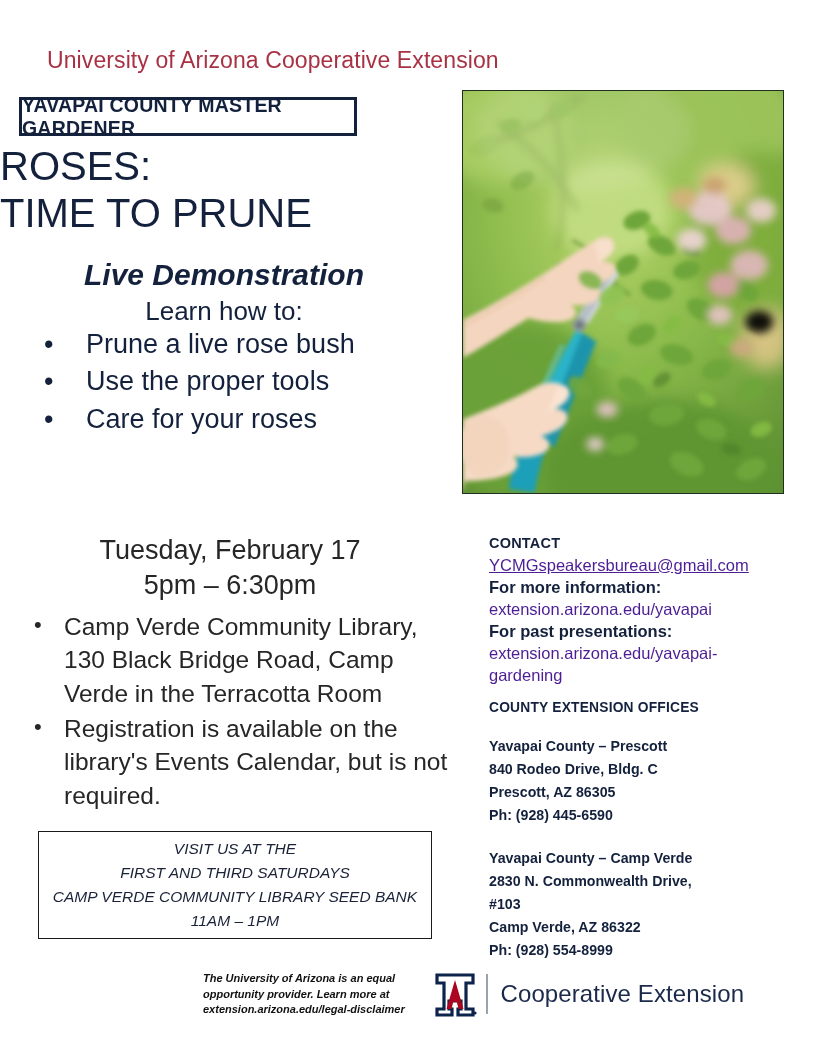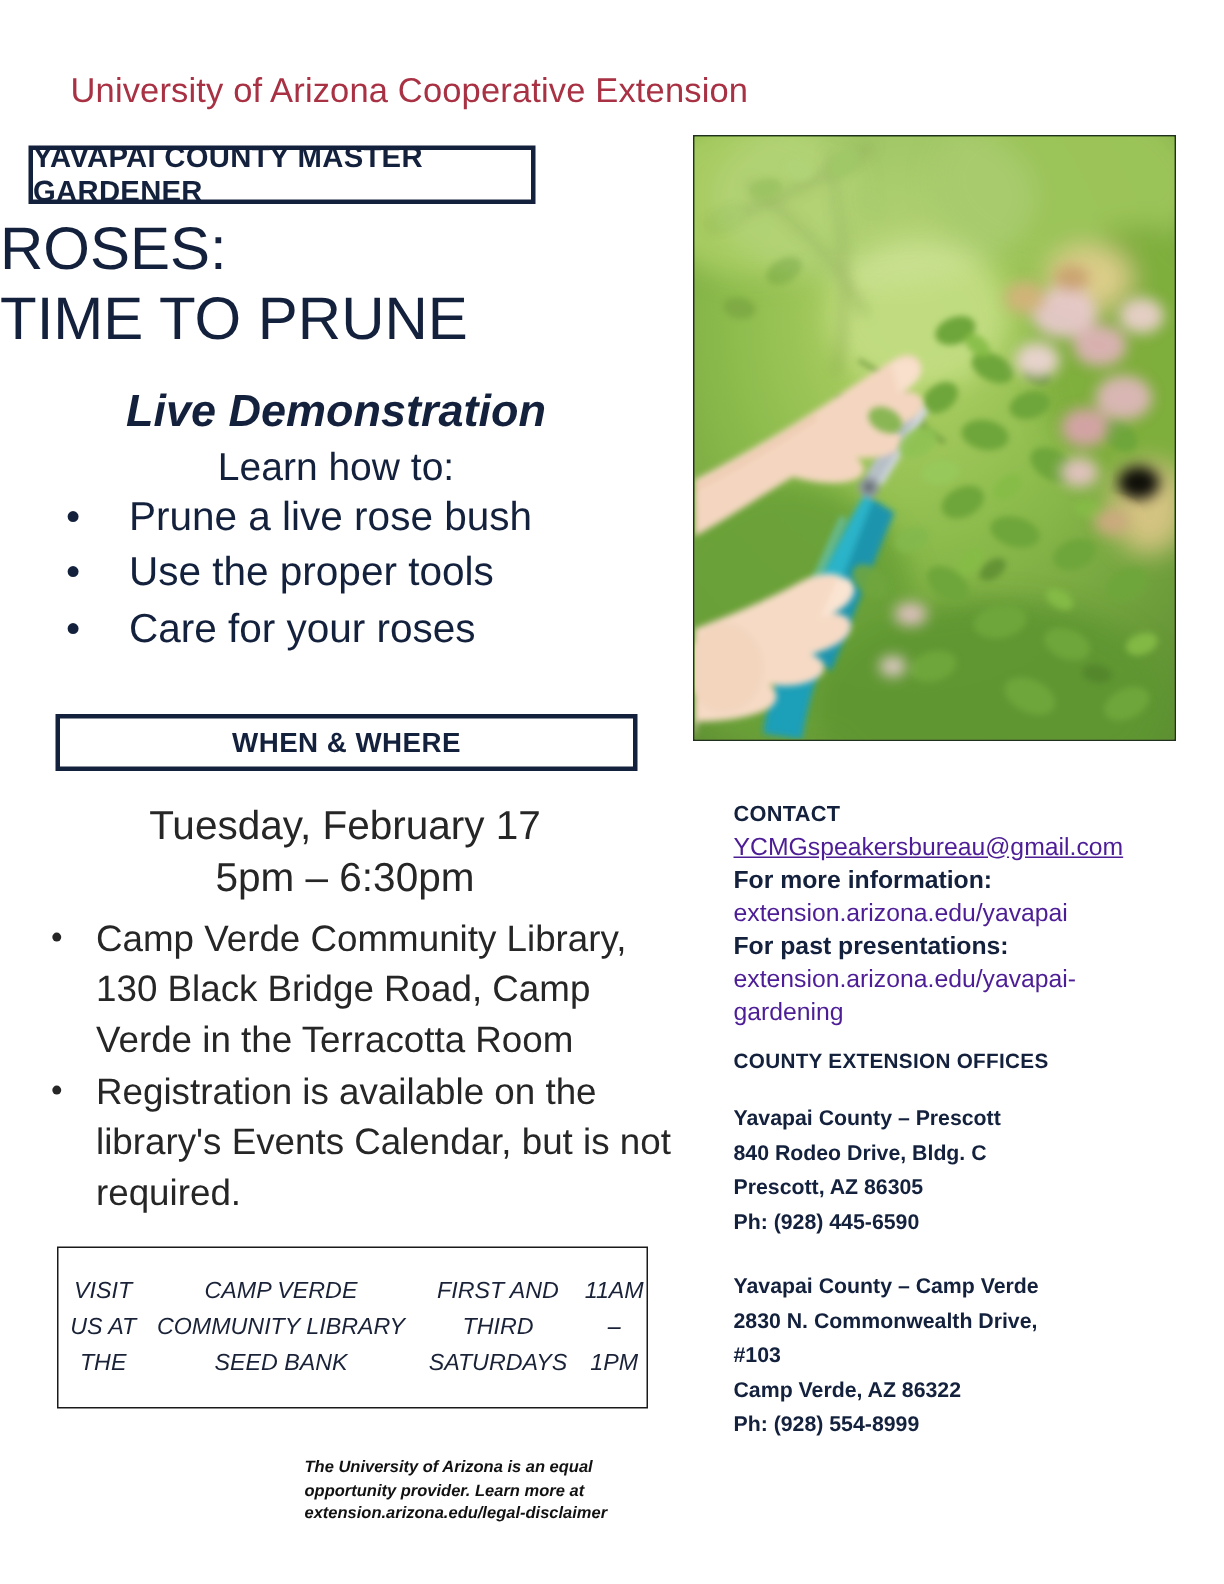--- a/index.html
+++ b/index.html
@@ -154,21 +154,21 @@
   .visit-box {
     position: absolute;
     left: 38px;
     top: 831px;
     width: 394px;
     height: 108px;
     box-sizing: border-box;
     border: 1.5px solid #1a1a1a;
     background: #ffffff;
     display: flex;
-    flex-direction: row;
+    flex-direction: column;
     align-items: center;
     justify-content: center;
     color: #1a2238;
     font-style: italic;
     font-size: 15.5px;
     line-height: 1.55;
     font-family: "Liberation Sans", sans-serif;
     text-align: center;
   }
   
@@ -288,44 +288,41 @@
     <li>
       <span class="bullet">•</span>
       <span>Use the proper tools</span>
     </li>
     <li>
       <span class="bullet">•</span>
       <span>Care for your roses</span>
     </li>
   </ul>
 
-  <div class="banner" id="banner-when">
-    <span>WHEN &amp; WHERE</span>
-  </div>
 
   <div class="when-lines">
     <div>Tuesday, February 17</div>
     <div>5pm – 6:30pm</div>
   </div>
 
   <ul class="where-list">
     <li>
       <span class="bullet">•</span>
       <span>Camp Verde Community Library, 130 Black Bridge Road, Camp Verde in the Terracotta Room</span>
     </li>
     <li>
       <span class="bullet">•</span>
       <span>Registration is available on the library's Events Calendar, but is not required.</span>
     </li>
   </ul>
 
   <div class="visit-box">
     <div>VISIT US AT THE</div>
+    <div>FIRST AND THIRD SATURDAYS</div>
     <div>CAMP VERDE COMMUNITY LIBRARY SEED BANK</div>
-    <div>FIRST AND THIRD SATURDAYS</div>
     <div>11AM – 1PM</div>
   </div>
 
   <div class="photo">
     <svg viewBox="0 0 322 404" preserveAspectRatio="none">
       <defs>
         <radialGradient id="bgG" cx="45%" cy="30%" r="85%">
           <stop offset="0%" stop-color="#b6d46a"></stop>
           <stop offset="45%" stop-color="#8cbb4c"></stop>
           <stop offset="100%" stop-color="#5e8f33"></stop>
@@ -497,14 +494,24 @@
       <div>Ph: (928) 554-8999</div>
     </div>
   </div>
 
   <div class="disclaimer">
     <div>The University of Arizona is an equal</div>
     <div>opportunity provider.  Learn more at</div>
     <div>extension.arizona.edu/legal-disclaimer</div>
   </div>
 
+  <div class="logo-wrap">
+    <svg class="logo-a" viewBox="0 0 46 50">
+      <path d="M5 6 L41 6 L41 14 L34 14 L34 40 L41 40 L41 46 L26 46 L26 40 L29 40 L29 32 L17 32 L17 40 L20 40 L20 46 L5 46 L5 40 L12 40 L12 14 L5 14 Z" fill="#ffffff" stroke="#0c234b" stroke-width="3.2" stroke-linejoin="miter"></path>
+      <path d="M23 11 L31.5 40 L26.5 40 L24.8 33 L21.2 33 L19.5 40 L14.5 40 Z" fill="#ab0520"></path>
+      <path d="M17 18 L29 18 L29 22 L17 22 Z" fill="#ab0520" opacity="0"></path>
+      <circle cx="43" cy="44" r="1.6" fill="#0c234b"></circle>
+    </svg>
+    <div class="logo-div"></div>
+    <div class="logo-text">Cooperative Extension</div>
+  </div>
 
 </div>
 
 </body></html>

